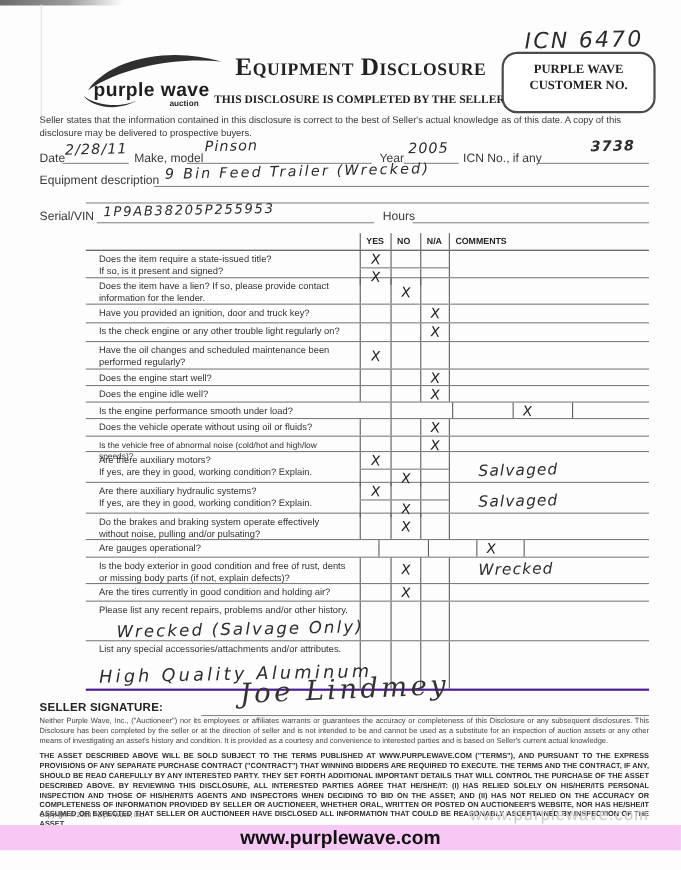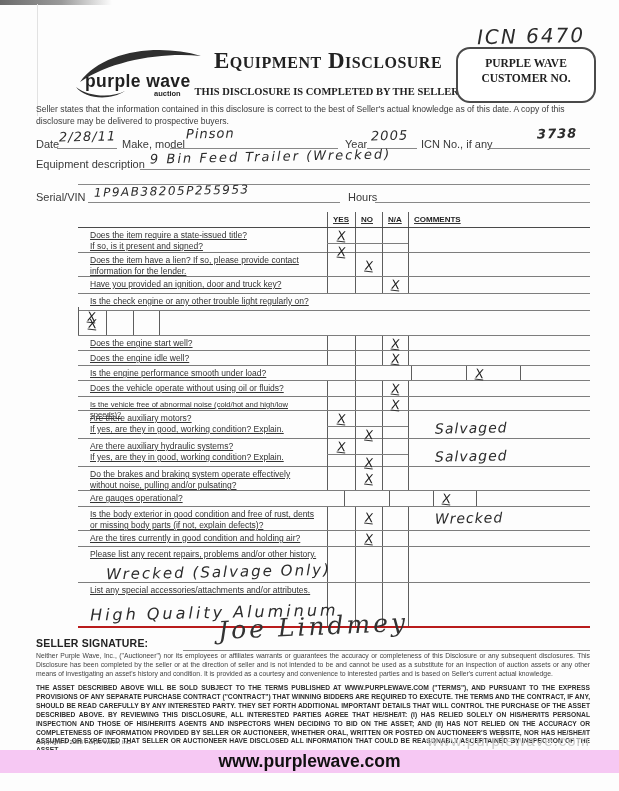--- a/index.html
+++ b/index.html
@@ -33,39 +33,39 @@
   .hw15{font-size:15px;}
   .hw16{font-size:16px;}
   .hw20{font-size:20px;letter-spacing:2px;}
   .sig{font-family:"DejaVu Serif",serif;font-style:italic;font-size:25px;
     letter-spacing:3px;color:#333;transform:rotate(-2.5deg);white-space:nowrap;}
   
   .flabel{font-size:11px;color:#3a3a3a;}
   .fline{border-bottom:1px solid #888;height:1px;}
   
   .table{left:78px;top:212px;width:512px;}
-  .trow{display:flex;border-bottom:1px solid #7d7d7d;box-sizing:border-box;align-items:stretch;text-decoration:underline;}
+  .trow{display:flex;border-bottom:1px solid #7d7d7d;box-sizing:border-box;align-items:stretch;}
   .thead{border-bottom:1px solid #4a4a4a;}
   .thead .cell{font-weight:bold;font-size:8px;color:#222;padding:3px 0 0 5px;}
   .qcol{width:249px;box-sizing:border-box;padding:2px 8px 0 12px;
     font-size:8.5px;line-height:1.3;color:#333;white-space:pre-line;}
   .q-small{font-size:7.6px;padding-top:3px;}
   .cyes{width:28px;}.cno{width:27px;}.cna{width:26px;}
   .cyes,.cno,.cna{box-sizing:border-box;border-left:1px solid #5e5e5e;}
   .ccol{flex:1;box-sizing:border-box;border-left:1px solid #5e5e5e;position:relative;}
   .mark{display:block;text-align:center;font-size:12.5px;line-height:1.1;
     font-family:"DejaVu Sans",sans-serif;color:#222;transform:rotate(6deg);margin-top:1px;}
   .subwrap{display:flex;flex-direction:column;width:81px;}
   .subrow{display:flex;flex:1;}
   .subrow:first-child{border-bottom:1px solid #7d7d7d;}
   .subrow .cyes{width:28px;}.subrow .cno{width:27px;}.subrow .cna{width:26px;}
   .comment-hw{position:absolute;left:26px;top:9px;font-size:14px;}
   .freetext{position:relative;}
   .ft-hw{position:absolute;}
-  .t-end{border-bottom:2px solid #b91c1c;}
+  .t-end{border-bottom:2px solid #4c1d95;}
   
   .sig-label{left:36px;top:637px;font-weight:bold;font-size:10.5px;color:#222;letter-spacing:.2px;}
   .sig-line{left:183px;top:649px;width:407px;}
   .legal{left:36px;top:652px;width:554px;font-size:6.8px;line-height:1.32;
     text-align:justify;color:#444;}
   .terms{left:36px;top:684px;width:554px;font-size:6.7px;line-height:1.33;
     text-align:justify;font-weight:bold;color:#2e2e2e;}
   .copyright{left:36px;top:739px;font-size:6px;color:#555;}
   .watermark{left:427px;top:732px;font-size:15px;color:#cbcbcb;letter-spacing:1px;}
   .footer-strip{left:0;top:750px;width:619px;height:23px;text-align:center;}
@@ -186,35 +186,36 @@
       </div>
     <div class="cno">
         <span class="mark"></span>
       </div>
     <div class="cna">
         <span class="mark">X</span>
       </div>
     <div class="ccol"></div>
   </div>
 
-  <div class="trow" style="height:17px;flex-direction:column;">
+  <div class="trow" style="height:17px;">
     <div class="qcol">Is the check engine or any other trouble light regularly on?</div>
     <div class="cyes">
         <span class="mark"></span>
       </div>
     <div class="cno">
         <span class="mark"></span>
       </div>
     <div class="cna">
         <span class="mark">X</span>
       </div>
     <div class="ccol"></div>
   </div>
 
   <div class="trow" style="height:25px;">
+    <div class="qcol">Have the oil changes and scheduled maintenance been performed regularly?</div>
     <div class="cyes">
         <span class="mark" style="margin-top:6px;">X</span>
       </div>
     <div class="cno">
         <span class="mark"></span>
       </div>
     <div class="cna">
         <span class="mark"></span>
       </div>
     <div class="ccol"></div>

